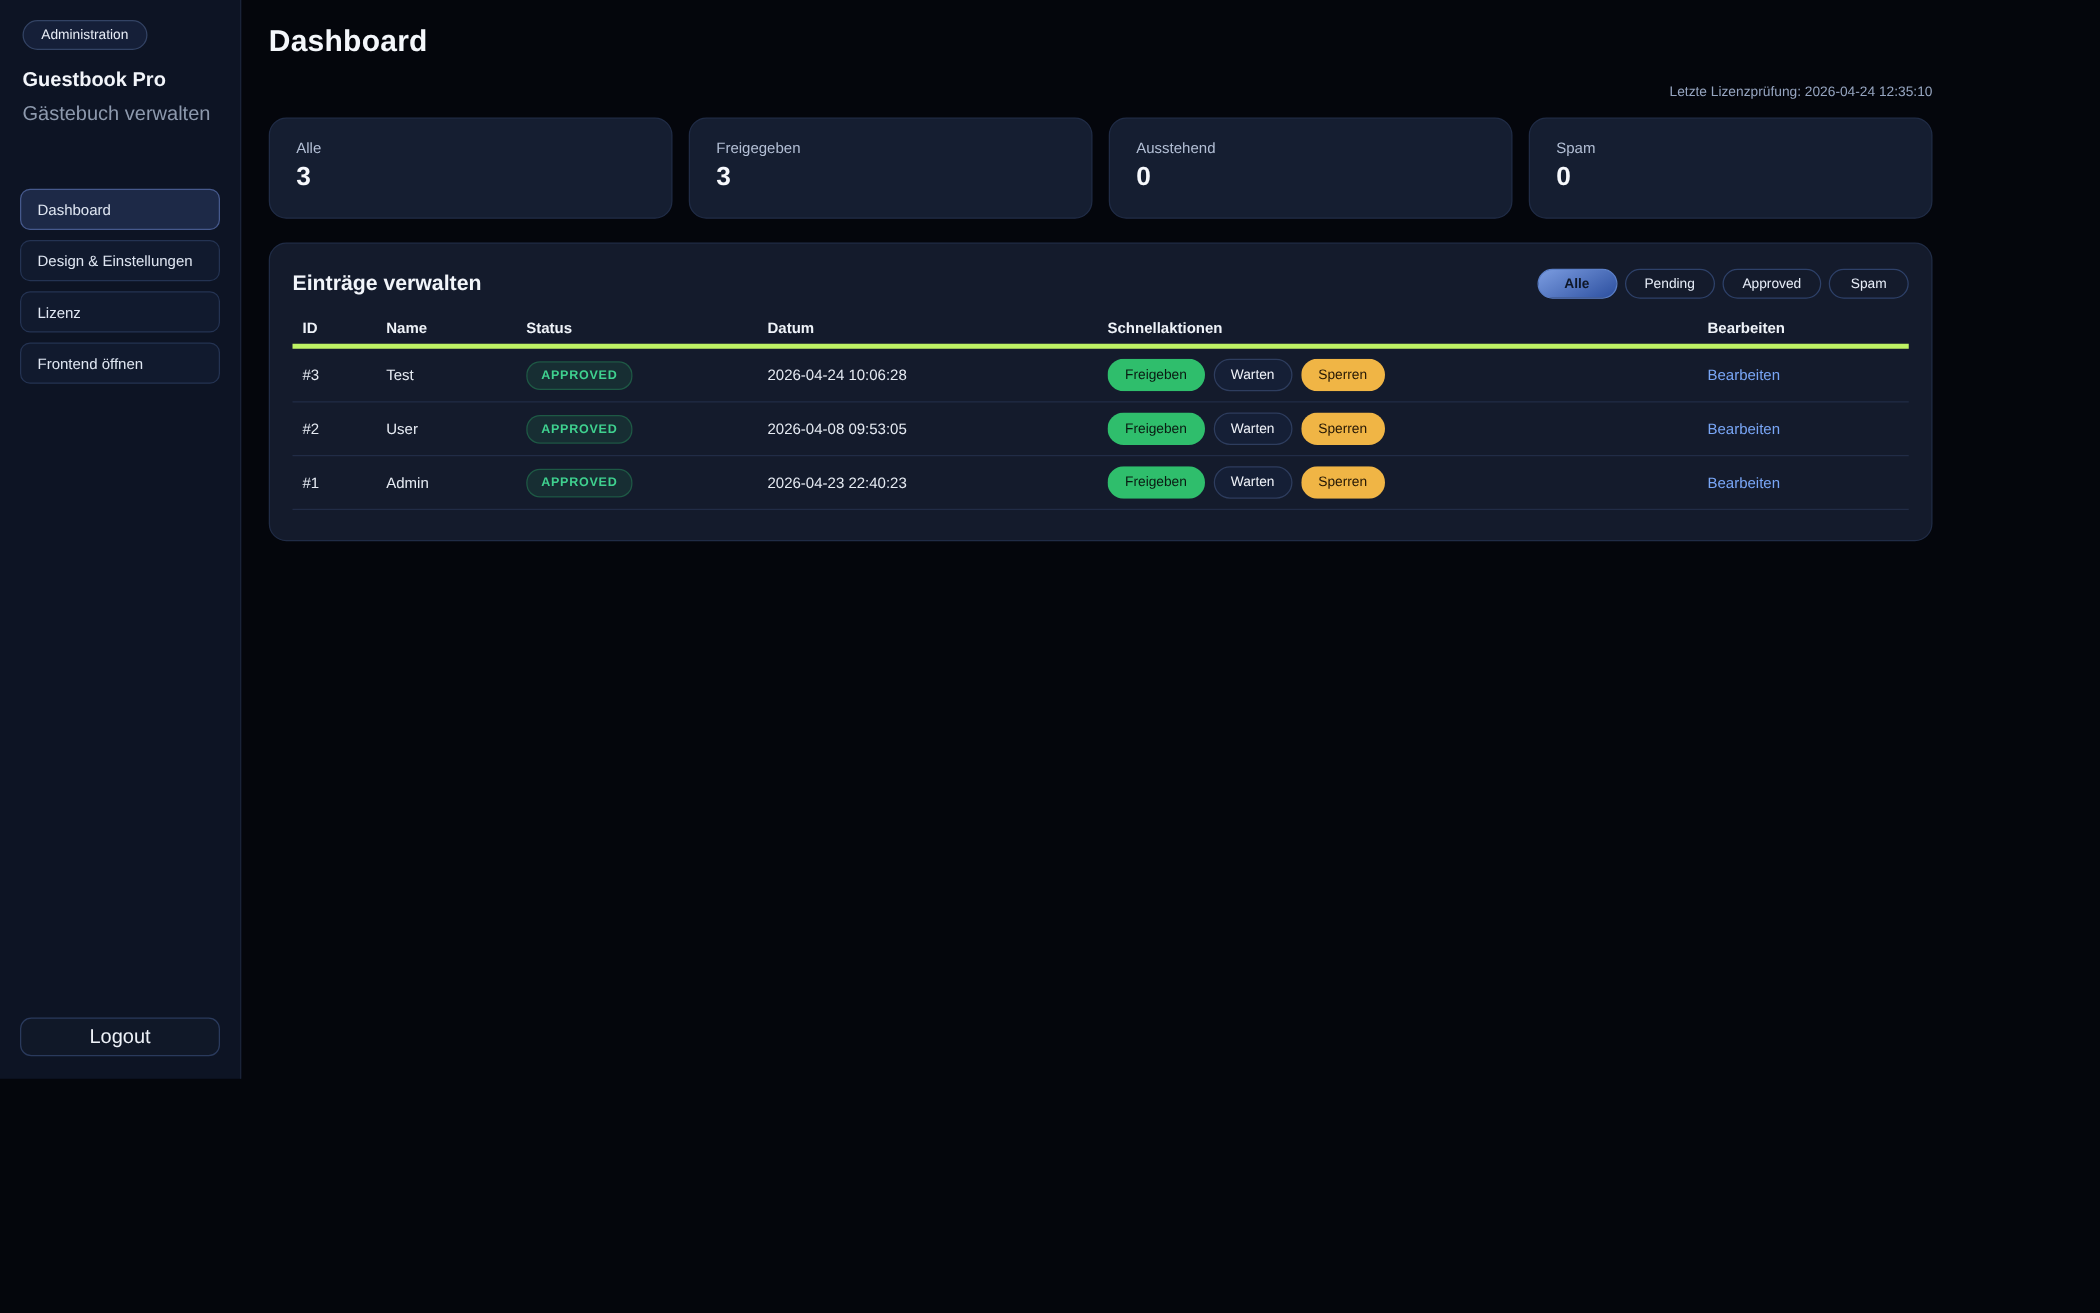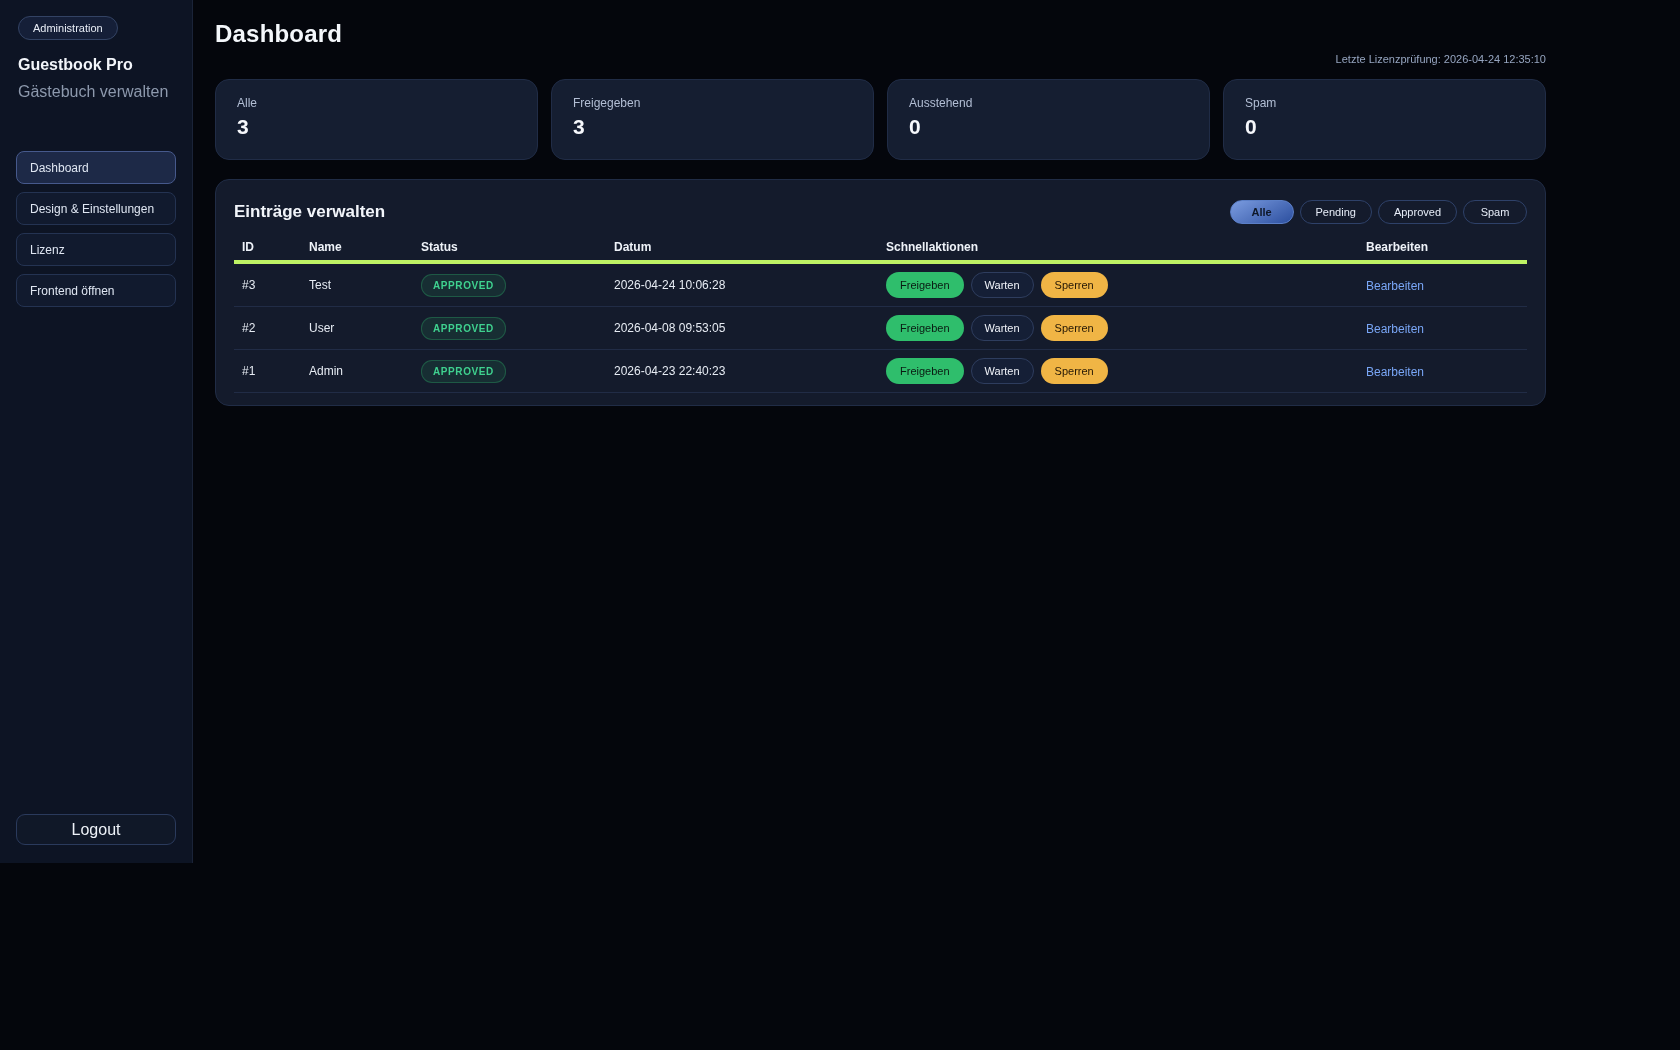--- a/index.html
+++ b/index.html
@@ -43,36 +43,36 @@
     border:1px solid #2a3a5c; background:#101828;
     display:flex; align-items:center; justify-content:center;
     font-size:16px; color:#eef2f8; cursor:pointer;
   }
 
   
   .main { flex:1; padding:20px 0 0 22px; }
   .content { width:1331px; }
 
   .page-title { font-size:24px; font-weight:bold; color:#f4f7fb; letter-spacing:.2px; }
-  .license-line { text-align:right; font-size:11px; color:#96a5c0; margin-top:5px; }
+  .license-line { text-align:right; font-size:11px; color:#96a5c0; margin-top:20px; }
 
   .stats { display:flex; gap:13px; margin-top:14px; }
   .stat-card {
     flex:1; height:81px;
     background:#151e31; border:1px solid #202c46; border-radius:14px;
     padding:16px 21px;
   }
   .stat-label { font-size:12px; color:#b3bfd5; }
   .stat-value { font-size:21px; font-weight:bold; color:#f6f8fc; margin-top:5px; }
 
   
   .panel {
     margin-top:19px; width:1331px;
     background:#141b2c; border:1px solid #202c46; border-radius:14px;
-    padding:0 18px 12px 18px;
+    padding:0 18px 24px 18px;
   }
   .panel-header {
     display:flex; align-items:center; justify-content:space-between;
     padding-top:18px; height:46px;
   }
   .panel-title { font-size:17px; font-weight:bold; color:#f2f5fa; }
   .filters { display:flex; gap:6px; }
   .filter-btn {
     min-width:64px; padding:5px 15px; border-radius:13px;
     border:1px solid #2e4169; background:transparent;

